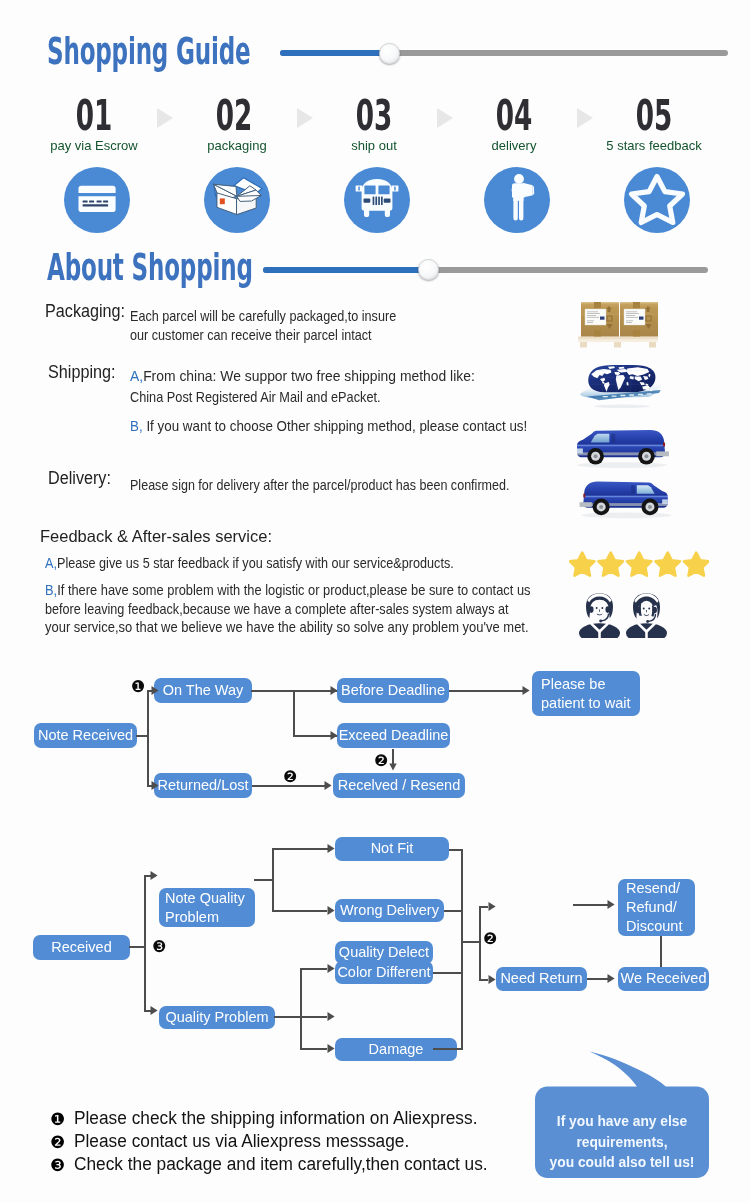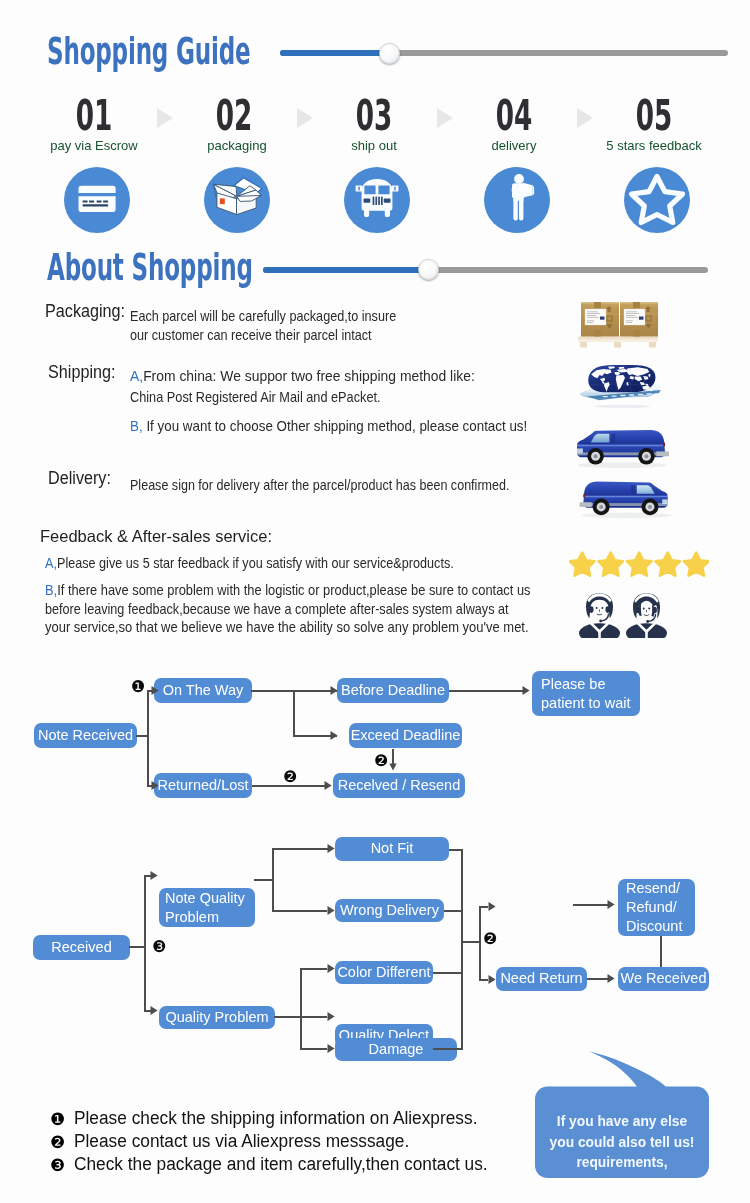--- a/index.html
+++ b/index.html
@@ -448,21 +448,21 @@
     <div style="transform:scaleX(1.018); transform-origin:left center;"><span class="bluemark">B,</span><span>If there have some problem with the logistic or product,please be sure to contact us</span></div>
     <div>before leaving feedback,because we have a complete after-sales system always at</div>
     <div style="transform:scaleX(1.027); transform-origin:left center;">your service,so that we believe we have the ability so solve any problem you've met.</div>
   </div>
 
   <div class="abs" style="left:0;top:0;width:750px;height:1203px;">
     <div class="node" style="left:34px; top:723px; width:103px; height:25px;">Note Received</div>
     <div class="node" style="left:154px; top:678px; width:98px; height:25px;">On The Way</div>
     <div class="node" style="left:154px; top:773px; width:98px; height:25px;">Returned/Lost</div>
     <div class="node" style="left:337px; top:678px; width:112px; height:25px;">Before Deadline</div>
-    <div class="node" style="left:337px; top:723px; width:113px; height:25px;margin-left:12px;">Exceed Deadline</div>
+    <div class="node" style="left:337px; top:723px; width:113px; height:25px;">Exceed Deadline</div>
     <div class="node" style="left:333px; top:773px; width:132px; height:25px;">Recelved / Resend</div>
     <div class="node" style="left:532px; top:671px; width:108px; height:45px; white-space:pre-line; justify-content:flex-start; padding-left:9px; text-align:left; line-height:1.30;">Please be
 patient to wait</div>
 
     <div class="ln" style="left:136px; top:735px; width:12px; height:1.6px;"></div>
     <div class="ln" style="left:147px; top:690px; width:1.6px; height:96px;"></div>
     <div class="ln" style="left:147px; top:690px; width:6px; height:1.6px;"></div>
     <div class="ln" style="left:147px; top:785px; width:6px; height:1.6px;"></div>
     <svg class="abs" style="left:151px; top:684px;" width="9" height="13" viewBox="0 0 9 13">
         <path d="M0.5 1.9 L7.6 6.5 L0.5 11.1 Z" fill="#4d4d4d"></path>
@@ -510,21 +510,21 @@
 
   <div class="abs" style="left:0;top:0;width:750px;height:1203px;">
     <div class="node" style="left:33px; top:935px; width:97px; height:25px;">Received</div>
     <div class="node" style="left:159px; top:888px; width:96px; height:39px; white-space:pre-line; justify-content:flex-start; padding-left:6px; text-align:left; line-height:1.30;" id="nqp">Note Quality
 Problem</div>
     <div class="node" style="left:159px; top:1006px; width:116px; height:23px;">Quality Problem</div>
 
     <div class="node" style="left:335px; top:837px; width:114px; height:24px;">Not Fit</div>
     <div class="node" style="left:335px; top:899px; width:109px; height:23px;">Wrong Delivery</div>
     <div class="node" style="left:335px; top:961px; width:98px; height:23px;">Color Different</div>
-    <div class="node" style="left:335px; top:1024px; width:98px; height:23px;">Quality Delect</div>
+    <div class="node" style="left:335px; top:941px; width:98px; height:23px;">Quality Delect</div>
     <div class="node" style="left:335px; top:1038px; width:122px; height:23px;">Damage</div>
 
     <div class="node" style="left:496px; top:967px; width:91px; height:24px;">Need Return</div>
     <div class="node" style="left:618px; top:879px; width:77px; height:57px; white-space:pre-line; justify-content:flex-start; padding-left:8px; text-align:left; line-height:1.30;">Resend/
 Refund/
 Discount</div>
     <div class="node" style="left:618px; top:967px; width:91px; height:24px;">We Received</div>
 
     <div class="ln" style="left:129px; top:946px; width:16px; height:1.6px;"></div>
     <div class="ln" style="left:144px; top:875px; width:1.6px; height:136px;"></div>
@@ -614,17 +614,17 @@
     </div>
   </div>
 
   <svg class="abs" style="left:521px; top:1046px;" width="193" height="136" viewBox="0 0 193 136">
     <path d="M14 53 C14 46 19.5 40.5 26.5 40.5 L175.5 40.5 C182.5 40.5 188 46 188 53 L188 119.5 C188 126.5 182.5 132 175.5 132 L26.5 132 C19.5 132 14 126.5 14 119.5 Z" fill="#5b8fd3"></path>
     <path d="M68.5 5.5 C104 14 135 30 150 53 L134 53 C119 33 99 18 68.5 5.5 Z" fill="#5b8fd3"></path>
     <path d="M68.5 5.5 C109 18 147 34 154 53 L123 53 C113 31 94 16 68.5 5.5 Z" fill="#5b8fd3"></path>
   </svg>
   <div class="abs" style="left:531px; top:1112px; width:182px; text-align:center; color:#f2f8ff; font-size:13.8px; font-weight:bold; line-height:20.5px;">
     <div>If you have any else</div>
+    <div>requirements,</div>
     <div>you could also tell us!</div>
-    <div>requirements,</div>
   </div>
 
 </div>
 
 </body></html>

